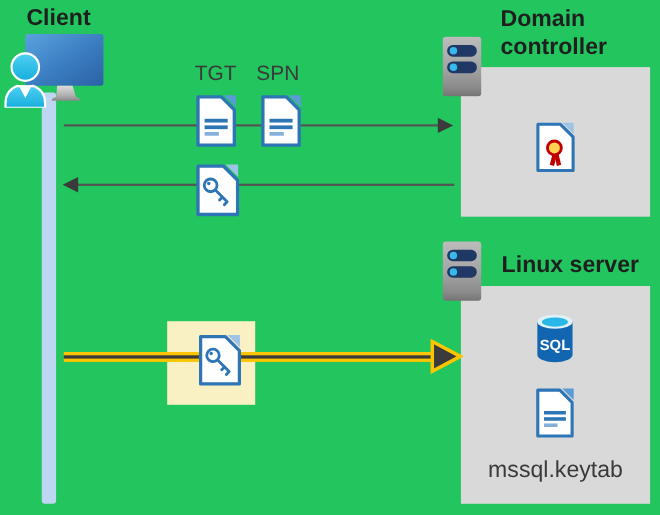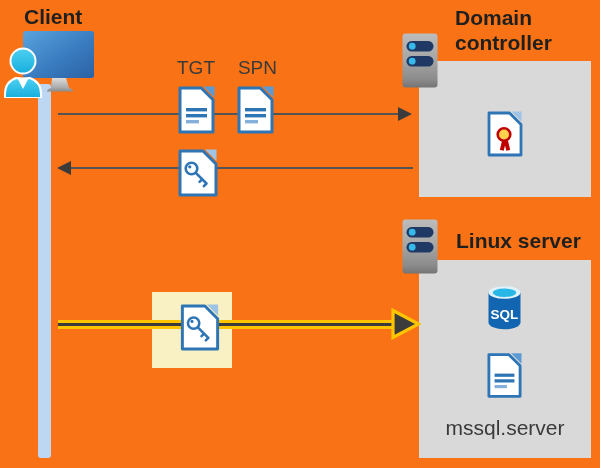--- a/index.html
+++ b/index.html
@@ -4,31 +4,31 @@
 <style>
   :root{
     --accent_blue:#2e75b6; --fold_medium:#5b9bd5; --fold_light:#9dc3e6;
     --line_light:#85b0dc; --person_cyan:#35c4ea; --lifeline_blue:#bdd7f3;
     --box_gray:#d9d9d9; --server_navy:#1f3864; --dot_cyan:#37b9e9;
     --arrow_gray:#545454; --arrow_dark:#3b3b3b; --yellow:#fdc500;
     --highlight_yellow:#f9f0c4; --sql_blue:#1266b1; --cyan:#29b7e8;
     --cert_red:#c00000; --cert_yellow:#ffd34d; --text_dark:#1f1f1f; --text_gray:#3a3a3a;
   }
   html,body{margin:0;padding:0;background:#fff;}
-  .stage{position:relative;width:600px;height:468px;background:#f97316;overflow:hidden;
+  .stage{position:relative;width:600px;height:468px;background:#22c55e;overflow:hidden;
          font-family:"Liberation Sans","DejaVu Sans",sans-serif;}
   .abs{position:absolute;}
   .title{font-weight:700;font-size:21px;color:var(--text_dark,#1f1f1f);line-height:25px;}
   .plain{font-weight:400;font-size:19px;color:var(--text_gray,#3a3a3a);}
   .client-label{left:24px;top:4px;}
   .client-icon{left:3px;top:28px;z-index:3;}
   .lifeline{left:38px;top:84px;width:13px;height:374px;background:var(--lifeline_blue,#bdd7f3);
             border-radius:3px;z-index:1;}
   .tgt-label{left:174px;top:57px;width:44px;text-align:center;z-index:2;}
-  .spn-label{left:233px;top:57px;width:44px;text-align:right;z-index:2;}
+  .spn-label{left:233px;top:57px;width:44px;text-align:left;z-index:2;}
   .doc{z-index:2;}
   .tgt-doc{left:178px;top:86px;}
   .spn-doc{left:237px;top:86px;}
   .key-doc-response{left:178px;top:149px;}
   .key-doc-auth{left:180px;top:304px;}
   .hline{height:2px;background:var(--arrow_gray,#545454);z-index:1;}
   .arrow-right-line{left:58px;top:113px;width:342px;}
   .arrow-right-head{left:398px;top:107px;width:0;height:0;z-index:1;
       border-top:7px solid transparent;border-bottom:7px solid transparent;
       border-left:14px solid var(--arrow_dark,#3b3b3b);}
@@ -186,15 +186,15 @@
     <ellipse cx="17.5" cy="7.8" rx="11.8" ry="4.2" fill="var(--cyan,#29b7e8)"></ellipse>
     <text class="sql-text" x="17.5" y="33.5" text-anchor="middle">SQL</text>
   </svg>
   <svg class="abs keytab-doc" width="35" height="47" viewBox="0 0 37 48">
     <path class="doc-page" d="M2 2 H23.2 L35 13.8 V46 H2 Z"></path>
     <polygon class="flap-medium" points="25.5,0.5 36.5,0.5 36.5,11.5"></polygon>
     <rect class="line-dark" x="8" y="22" width="21" height="3.4"></rect>
     <rect class="line-dark" x="8" y="28" width="21" height="3.4"></rect>
     <rect class="line-light" x="8" y="34" width="13" height="3.4"></rect>
   </svg>
-  <div class="abs plain keytab-label">mssql.server</div>
+  <div class="abs plain keytab-label">mssql.keytab</div>
 
 </div>
 
 </body></html>

